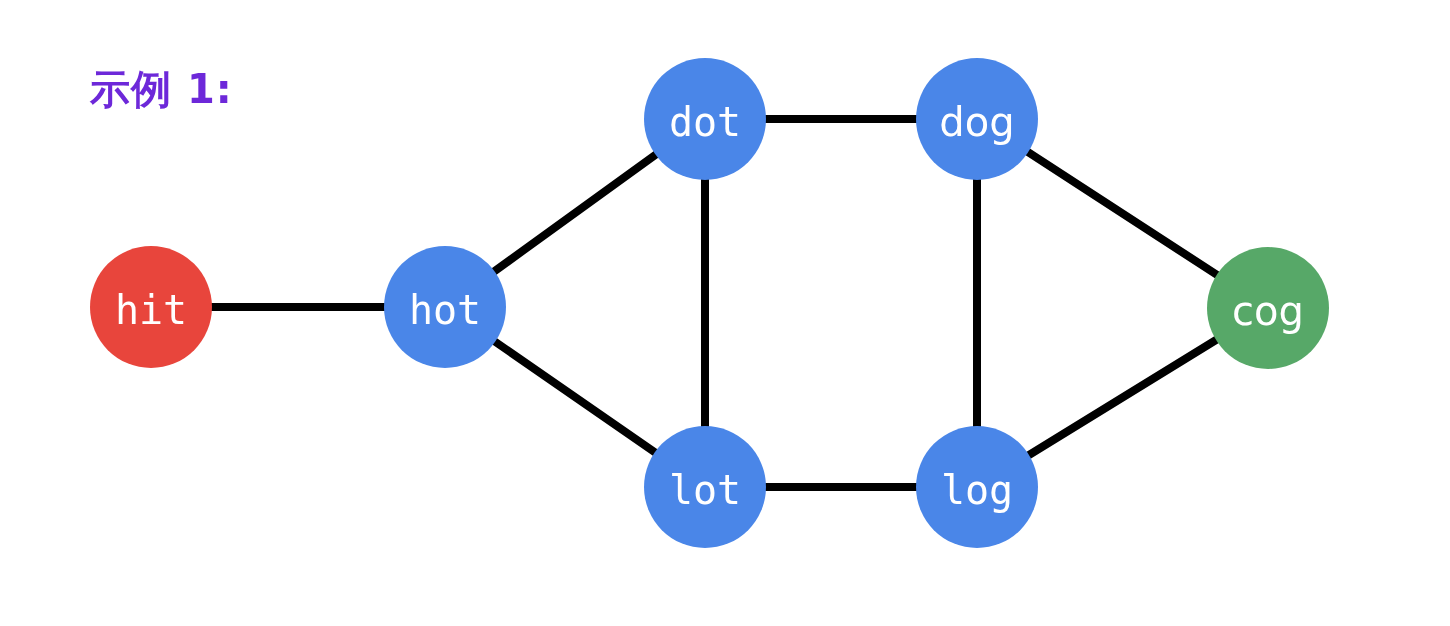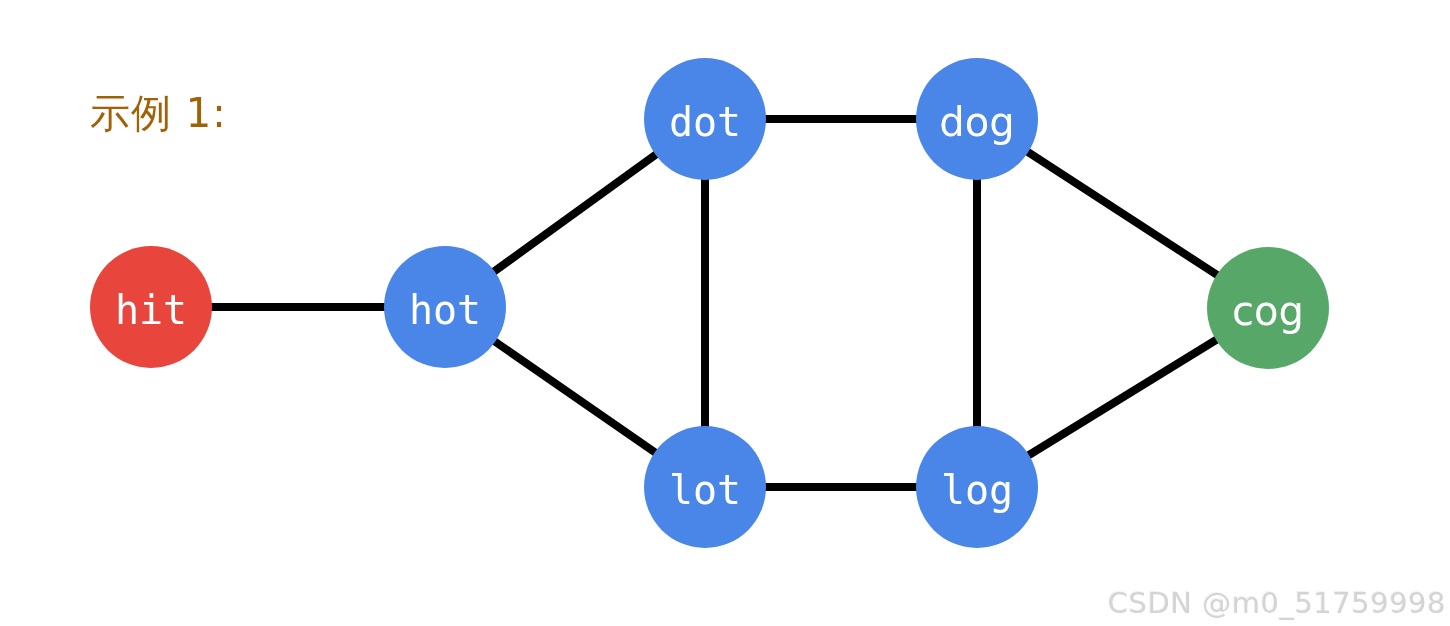--- a/index.html
+++ b/index.html
@@ -11,24 +11,24 @@
   .canvas {
     position: relative;
     width: 1450px;
     height: 626px;
     background: #ffffff;
     overflow: hidden;
   }
   .example-title {
     position: absolute;
     left: 90px;
-    top: 86px;
+    top: 62px;
     font-size: 40px;
-    font-weight: 400;
-    color: #a16207;
+    font-weight: 700;
+    color: #6d28d9;
     letter-spacing: 1px;
     white-space: pre;
     font-family: "DejaVu Sans", "Liberation Sans", sans-serif;
   }
   .graph-svg {
     position: absolute;
     left: 0;
     top: 0;
     width: 1450px;
     height: 626px;
@@ -84,14 +84,13 @@
       <g>
         <circle cx="977" cy="487" r="61" fill="#4a86e8"></circle>
         <text x="977" y="487" text-anchor="middle" dominant-baseline="central" dy="3" fill="#ffffff" font-size="40" font-family="&quot;DejaVu Sans Mono&quot;, &quot;Liberation Mono&quot;, monospace" class="node-label">log</text>
       </g>
       <g>
         <circle cx="1268" cy="308" r="61" fill="#57a868"></circle>
         <text x="1268" y="308" text-anchor="middle" dominant-baseline="central" dy="3" fill="#ffffff" font-size="40" font-family="&quot;DejaVu Sans&quot;, &quot;Liberation Sans&quot;, sans-serif" class="node-label">cog</text>
       </g>
     </svg>
 
-  <div class="watermark">CSDN @m0_51759998</div>
 </div>
 
 </body></html>

